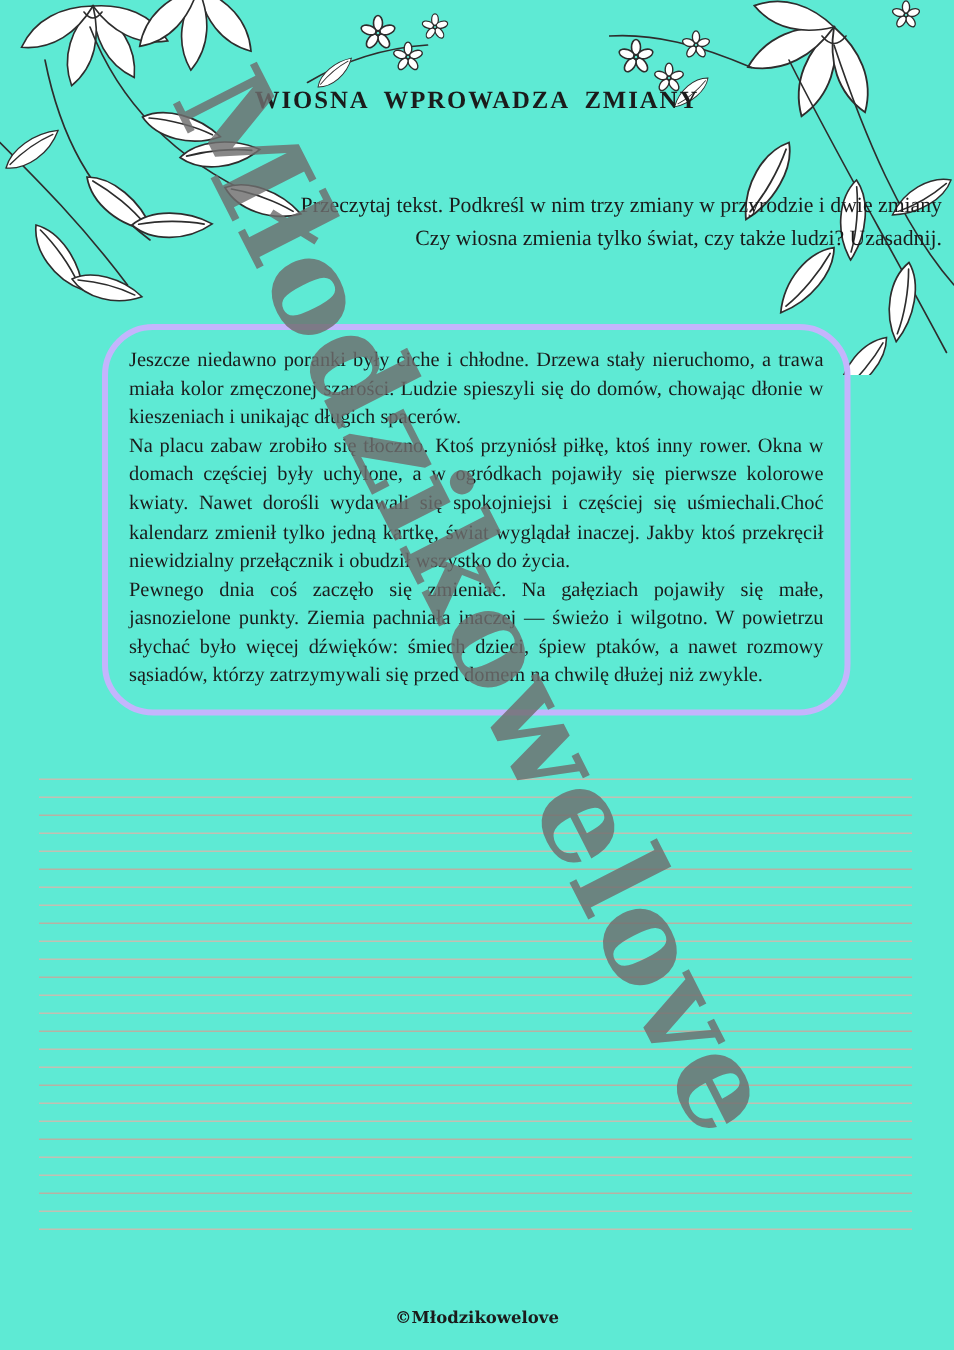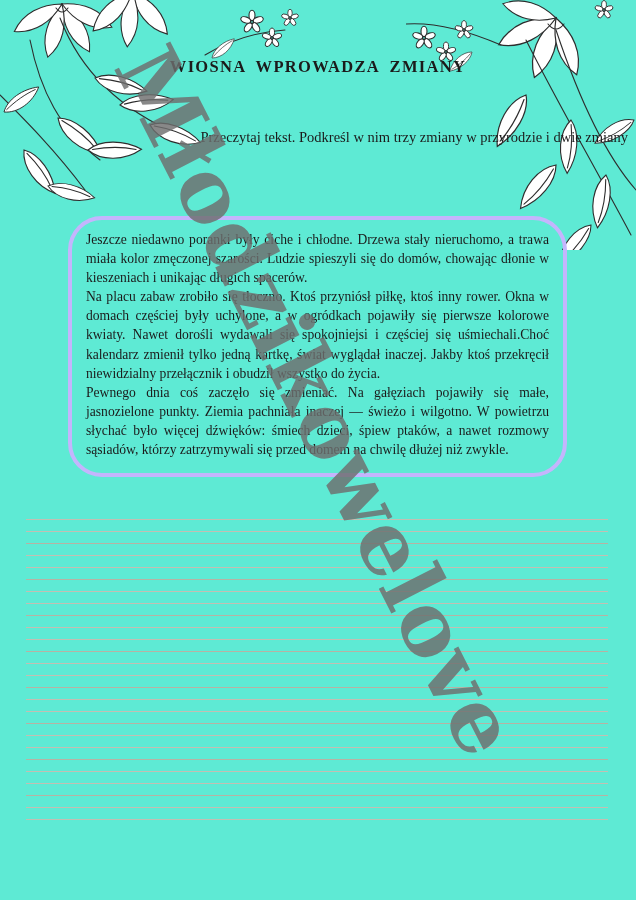--- a/index.html
+++ b/index.html
@@ -142,20 +142,21 @@
     <use href="#blossom" transform="translate(40,52) scale(0.85)"></use>
     <use href="#blossom" transform="translate(58,30) scale(0.8)"></use>
     <use href="#blossom" transform="translate(198,10) scale(0.8)"></use>
     <use href="#leaf" transform="translate(66,52) rotate(160) scale(0.55)"></use>
   </svg>
 
   <div class="title">WIOSNA WPROWADZA ZMIANY</div>
 
   <div class="instructions">
     <div>Przeczytaj tekst. Podkreśl w nim trzy zmiany w przyrodzie i dwie zmiany</div>
+    <div>Czy wiosna zmienia tylko świat, czy także ludzi? Uzasadnij.</div>
   </div>
 
   <div class="passage-box">
     <p>Jeszcze niedawno poranki były ciche i chłodne. Drzewa stały nieruchomo, a trawa miała kolor zmęczonej szarości. Ludzie spieszyli się do domów, chowając dłonie w kieszeniach i unikając długich spacerów.</p>
     <p>Na placu zabaw zrobiło się tłoczno. Ktoś przyniósł piłkę, ktoś inny rower. Okna w domach częściej były uchylone, a w ogródkach pojawiły się pierwsze kolorowe kwiaty. Nawet dorośli wydawali się spokojniejsi i częściej się uśmiechali.Choć kalendarz zmienił tylko jedną kartkę, świat wyglądał inaczej. Jakby ktoś przekręcił niewidzialny przełącznik i obudził wszystko do życia.</p>
     <p>Pewnego dnia coś zaczęło się zmieniać. Na gałęziach pojawiły się małe, jasnozielone punkty. Ziemia pachniała inaczej — świeżo i wilgotno. W powietrzu słychać było więcej dźwięków: śmiech dzieci, śpiew ptaków, a nawet rozmowy sąsiadów, którzy zatrzymywali się przed domem na chwilę dłużej niż zwykle.</p>
   </div>
 
   <div class="ruled" id="ruled">
       <div class="rule-line"></div>
@@ -181,14 +182,15 @@
       <div class="rule-line"></div>
       <div class="rule-line"></div>
       <div class="rule-line"></div>
       <div class="rule-line"></div>
       <div class="rule-line"></div>
       <div class="rule-line"></div>
     </div>
 
   <div class="watermark">Młodzikowelove</div>
 
+  <div class="footer">©Młodzikowelove</div>
 
 </div>
 
 </body></html>

